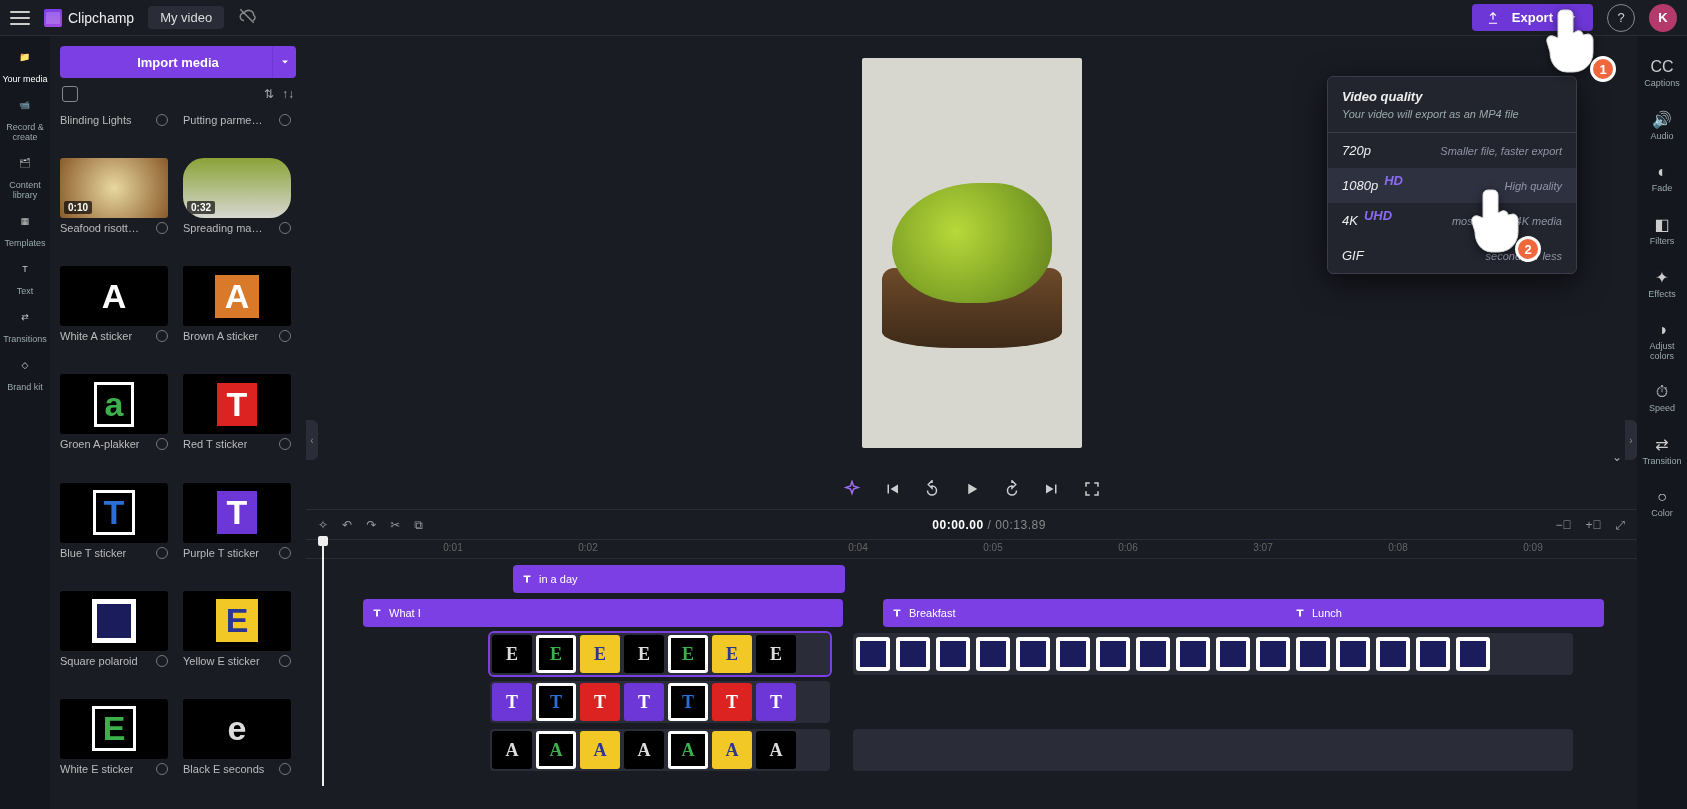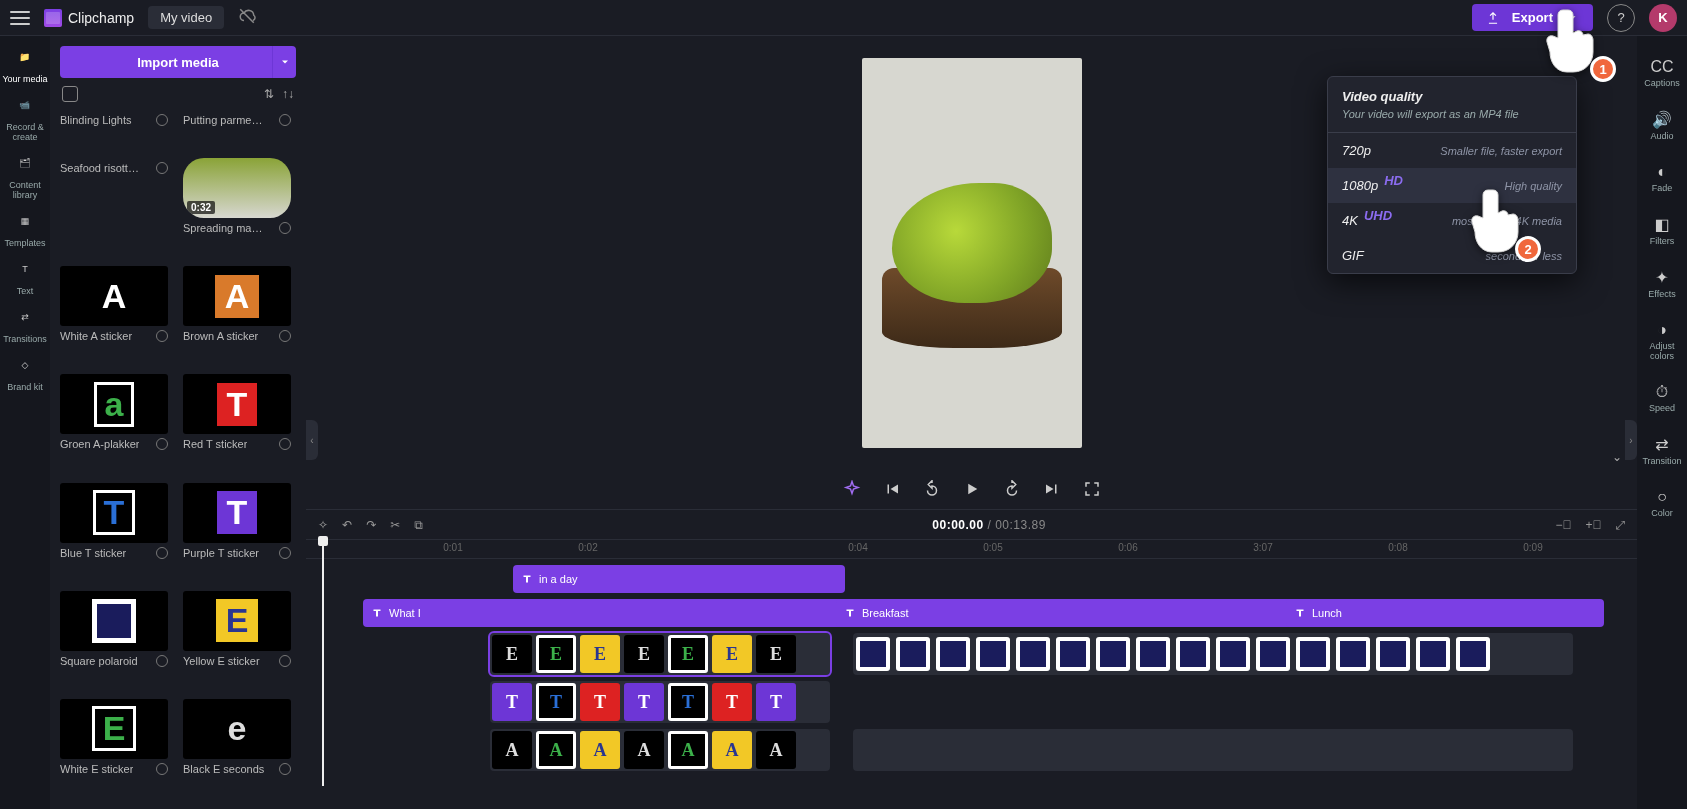--- a/index.html
+++ b/index.html
@@ -192,20 +192,23 @@
             <span class="sync"></span>
           </div>
         </div>
         <div class="media-item">
           <div class="media-label">
             <span class="name">Putting parmesan c…</span>
             <span class="sync"></span>
           </div>
         </div>
         <div class="media-item">
+          <div class="thumb" style="background: radial-gradient(circle, rgb(232, 216, 160), rgb(138, 90, 42));">
+            <div class="dur">0:10</div>
+          </div>
           <div class="media-label">
             <span class="name">Seafood risotto at r…</span>
             <span class="sync"></span>
           </div>
         </div>
         <div class="media-item">
           <div class="thumb" style="background: linear-gradient(rgb(138, 163, 55), rgb(215, 215, 208)); border-radius: 21px;">
             <div class="dur">0:32</div>
           </div>
           <div class="media-label">
@@ -431,21 +434,21 @@
             <span>in a day</span>
           </div>
         </div>
         <div class="track">
           <div class="clip text" style="left:45px;width:480px">
             <svg viewBox="0 0 24 24" fill="currentColor">
                 <path d="M5 5h14v3h-5v11h-4V8H5z"></path>
               </svg>
             <span>What I</span>
           </div>
-          <div class="clip text" style="left:518px;width:472px">
+          <div class="clip text" style="left:565px;width:472px">
             <svg viewBox="0 0 24 24" fill="currentColor">
                 <path d="M5 5h14v3h-5v11h-4V8H5z"></path>
               </svg>
             <span>Breakfast</span>
           </div>
           <div class="clip text" style="left:968px;width:318px">
             <svg viewBox="0 0 24 24" fill="currentColor">
                 <path d="M5 5h14v3h-5v11h-4V8H5z"></path>
               </svg>
             <span>Lunch</span>

